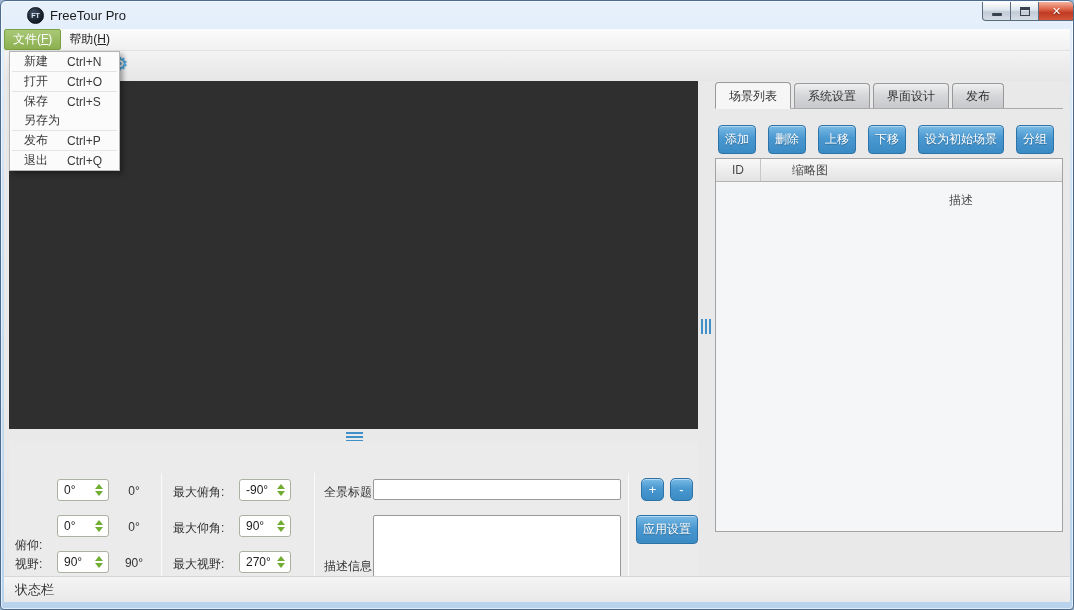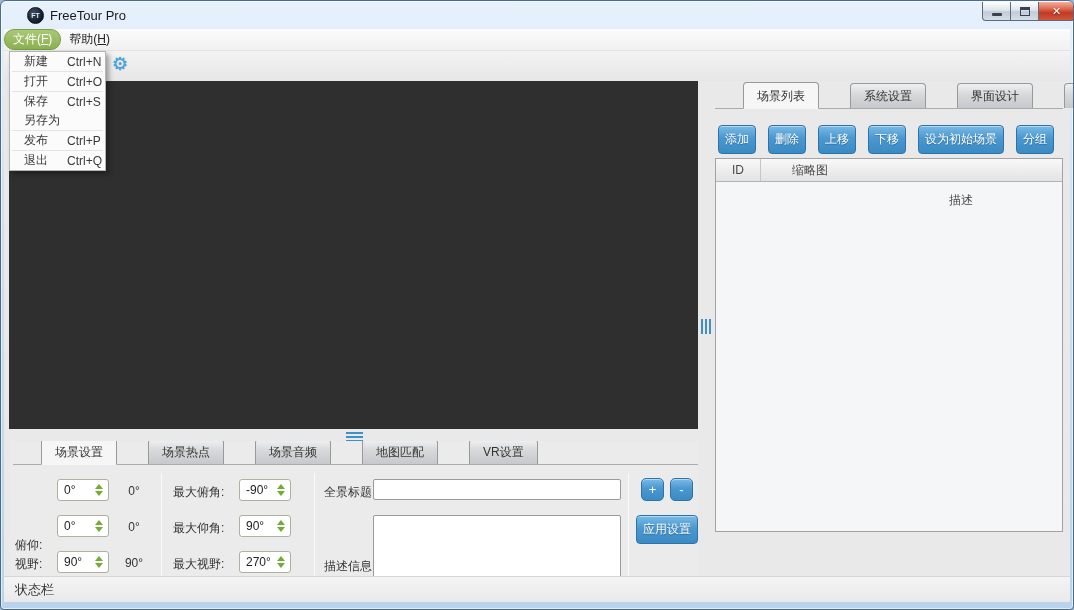--- a/index.html
+++ b/index.html
@@ -27,21 +27,21 @@
     background:linear-gradient(#f3b19e,#dd6448 40%,#bf3a22 60%,#d4563a); }
   .glyph-min { width:10px; height:3px; background:#39434d; margin-top:7px; border-radius:1px; }
   .glyph-max { width:10px; height:9px; border:1px solid #39434d; border-top-width:3px; background:transparent; }
   .glyph-close { color:#fff; font-size:11px; font-weight:bold; text-shadow:0 1px 1px rgba(0,0,0,.45); line-height:1; }
 
   
   .menubar { position:absolute; left:3px; right:3px; top:28px; height:22px;
     background:linear-gradient(#fbfbfb,#f1f1f1); border-bottom:1px solid #e3e3e3;
     display:flex; align-items:stretch; font-size:12px; color:#222; }
   .menu-item { display:flex; align-items:center; padding:0 8px; }
-  .menu-item.active { background:linear-gradient(#a9c877,#8cb050); color:#fff; border-radius:10px;
+  .menu-item.active { background:linear-gradient(#a9c877,#8cb050); color:#fff; border-radius:2px;
     border:1px solid #7ba043; }
   .u { text-decoration:underline; }
 
   
   .toolbar { position:absolute; left:3px; right:3px; top:50px; height:30px;
     background:linear-gradient(#f3f3f3,#e6e6e6); }
   .gear { position:absolute; left:108px; top:2px; font-size:18px; color:#49a5dc;
     text-shadow:0 0 1px #2d7db3; }
 
   
@@ -55,21 +55,21 @@
 
   .hsplit { position:absolute; left:8px; top:428px; width:689px; height:12px; }
   .hgrip { position:absolute; left:337px; top:3px; display:flex; flex-direction:column; gap:2px; }
   .hgrip i { display:block; width:17px; height:2px; background:#3f8fc9; }
 
   
   .tabstrip { position:absolute; display:flex; align-items:flex-end; height:24px; border-bottom:1px solid #ababab; }
   .tab { font-size:12px; color:#333; padding:4px 13px 3px;
     background:linear-gradient(#eef0f1,#d6d8da 45%,#c6c8cb);
     border:1px solid #999; border-bottom:none; border-radius:4px 4px 0 0; margin-right:3px;
-    position:relative; white-space:nowrap;margin-left:28px; }
+    position:relative; white-space:nowrap; }
   .tab.active { background:#f6f6f6; padding-top:5px; z-index:2; margin-bottom:-1px; border-bottom:1px solid #f6f6f6; }
 
   
   .right-panel { position:absolute; left:710px; top:80px; width:354px; height:495px; background:#e9e9e9; }
   .right-tabs { left:4px; top:4px; right:2px; }
   .btn-row { position:absolute; left:7px; top:44px; display:flex; gap:12px; }
   .btn-blue { background:linear-gradient(#79bbe6,#4a98d0 45%,#3a8ac4);
     border:1px solid #2e73a8; border-radius:4px; color:#fff; font-size:12px;
     padding:5px 6px; text-shadow:0 1px 1px rgba(0,0,0,.3);
     box-shadow:inset 0 1px 0 rgba(255,255,255,.45); white-space:nowrap; cursor:pointer; }
@@ -102,21 +102,21 @@
     display:flex; align-items:center; justify-content:center;
     box-shadow:inset 0 1px 0 rgba(255,255,255,.45); cursor:pointer; }
   .apply-btn { position:absolute; left:627px; top:74px; }
 
   
   .statusbar { position:absolute; left:3px; right:3px; top:575px; height:26px;
     background:linear-gradient(#f4f4f4,#e9e9e9); border-top:1px solid #d6d6d6;
     display:flex; align-items:center; padding-left:11px; font-size:13px; color:#333; }
 
   
-  .dropdown { position:absolute; left:8px; top:50px; width:97px; background:#fbfbfb;
+  .dropdown { position:absolute; left:8px; top:50px; width:111px; background:#fbfbfb;
     border:1px solid #b5b5b5; box-shadow:3px 3px 5px rgba(0,0,0,.35); z-index:100; font-size:12px; }
   .mi { display:flex; align-items:center; height:19px; padding-left:14px; color:#3a3a3a; cursor:pointer; }
   .mi-label { width:43px; }
   .mi-short { color:#3a3a3a; }
   .msep { height:1px; background:#e4e4e4; margin:0 2px; }
 </style>
 </head>
 <body>
 
 <div class="window">
@@ -189,27 +189,20 @@
       <div class="thead">
         <div class="th th-id">ID</div>
         <div class="th th-thumb">缩略图</div>
         <div class="th th-desc">描述</div>
       </div>
       <div class="tbody"></div>
     </div>
   </div>
 
   <div class="bottom-panel">
-    <div class="tabstrip" style="position:absolute; left:4px; right:0; top:0;">
-      <span class="tab active">场景设置</span>
-      <span class="tab">场景热点</span>
-      <span class="tab">场景音频</span>
-      <span class="tab">地图匹配</span>
-      <span class="tab">VR设置</span>
-    </div>
 
     <span class="fieldlabel" style="left:6px; top:43px;margin-left:44px;">平移:</span>
     <div class="spin" style="left:48px; top:38px;">
       <span>0°</span>
       <span class="spin-arrows">
           <i class="arr-up"></i>
           <i class="arr-dn"></i>
         </span>
     </div>
     <span class="curval" style="left:105px; top:43px;">0°</span>

